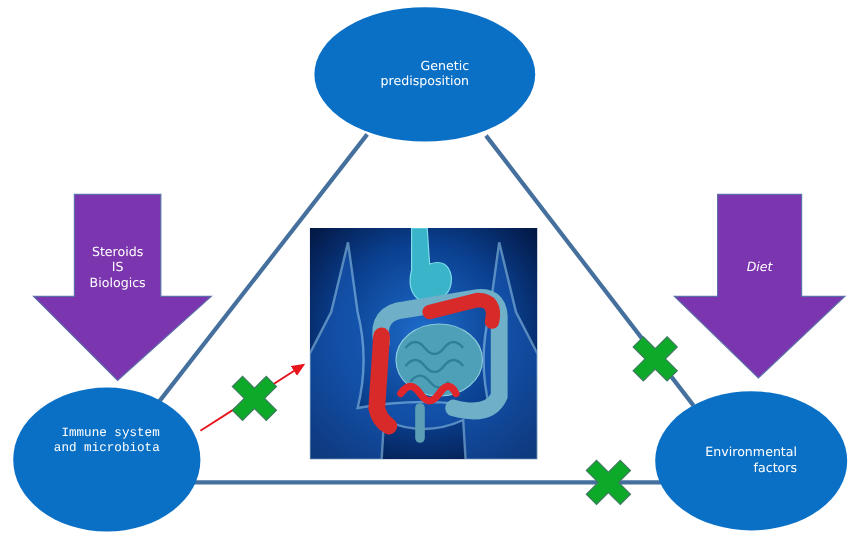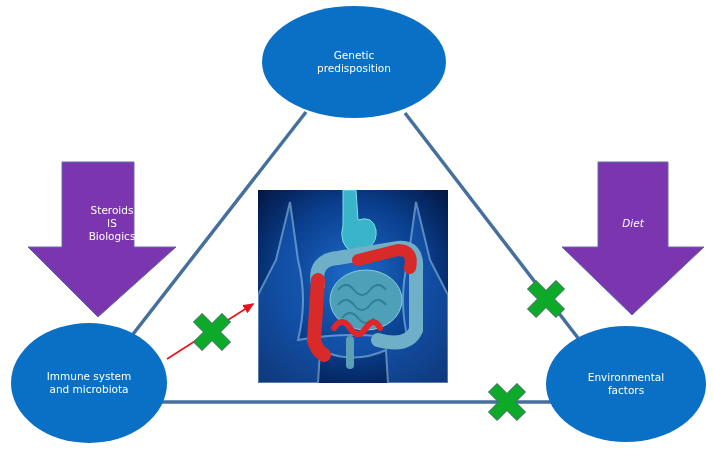--- a/index.html
+++ b/index.html
@@ -1,20 +1,20 @@
 <!DOCTYPE html>
 <html><head>
   <meta charset="utf-8">
   <style>
     html, body { margin: 0; padding: 0; background: #ffffff; }
     body { width: 714px; height: 449px; position: relative; overflow: hidden;
            font-family: "DejaVu Sans", "Liberation Sans", sans-serif; }
     #canvas { position: absolute; left: 0; top: 0; width: 714px; height: 449px; }
     .node-label { position: absolute; color: #ffffff; font-size: 10.5px; line-height: 13px;
-                  text-align: center; display: flex; align-items: center; justify-content: center;
+                  text-align: right; display: flex; align-items: center; justify-content: center;
                   white-space: pre-line; pointer-events: none; }
     .arrow-label { position: absolute; color: #ffffff; font-size: 10.5px; line-height: 13px;
                    text-align: center; white-space: pre-line; }
     #gut-image { position: absolute; left: 258px; top: 190px; width: 190px; height: 193px; overflow: hidden; }
   </style>
 </head>
 <body>
 
 <svg id="canvas" width="714" height="449" viewBox="0 0 714 449">
   <defs>
@@ -74,21 +74,21 @@
     <ellipse cx="108" cy="110" rx="36" ry="30" fill="#4E9FB8" stroke="#8BCADB" stroke-width="1"></ellipse>
     <path d="M80,100 q8,-10 16,0 q8,10 16,0 q8,-10 16,0 M80,115 q8,-10 16,0 q8,10 16,0 q8,-10 16,0 M84,128 q8,-10 16,0 q8,10 16,0" fill="none" stroke="#2F7F99" stroke-width="2"></path>
 
     <path d="M76,138 q8,-12 16,0 q8,12 16,0 q8,-12 14,0" fill="none" stroke="#E0262B" stroke-width="6" stroke-linecap="round"></path>
     <path d="M92,150 L92,175" stroke="#5C9FB5" stroke-width="8" stroke-linecap="round"></path>
   </svg>
 </div>
 
 <div class="node-label" style="left:274px; top:42px; width:160px; height:40px;">Genetic
 predisposition</div>
-<div class="node-label" style="left:19px; top:363px; width:140px; height:40px;">Immune system
+<div class="node-label" style="left:19px; top:348px; width:140px; height:40px;font-family:Liberation Mono, monospace;">Immune system
 and microbiota</div>
 <div class="node-label" style="left:556px; top:364px; width:140px; height:40px;">Environmental
 factors</div>
 
-<div class="arrow-label" style="left:62px; top:204px; width:72px;padding-left:14px;">Steroids
+<div class="arrow-label" style="left:62px; top:204px; width:72px;">Steroids
 IS
 Biologics</div>
 <div class="arrow-label" style="left:598px; top:217px; width:70px;font-style:italic;">Diet</div>
 
 </body></html>

